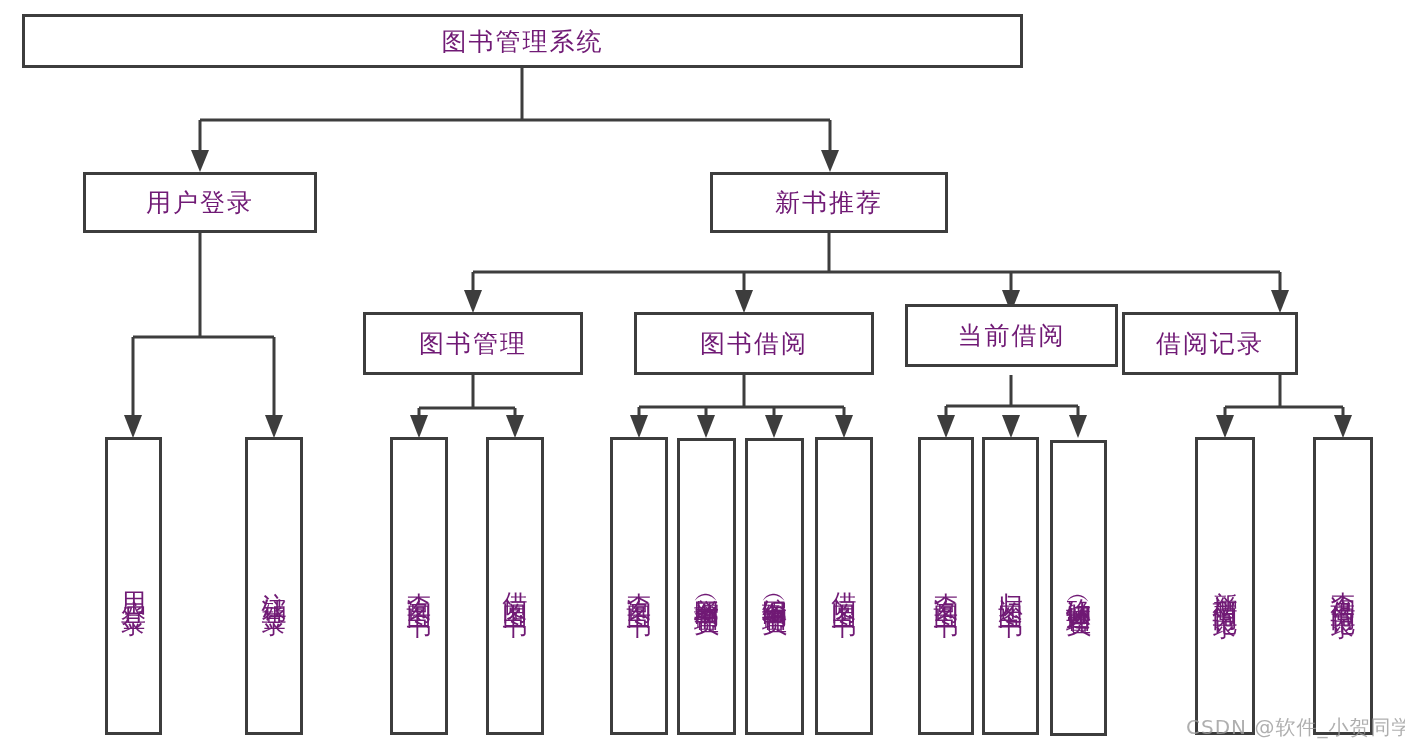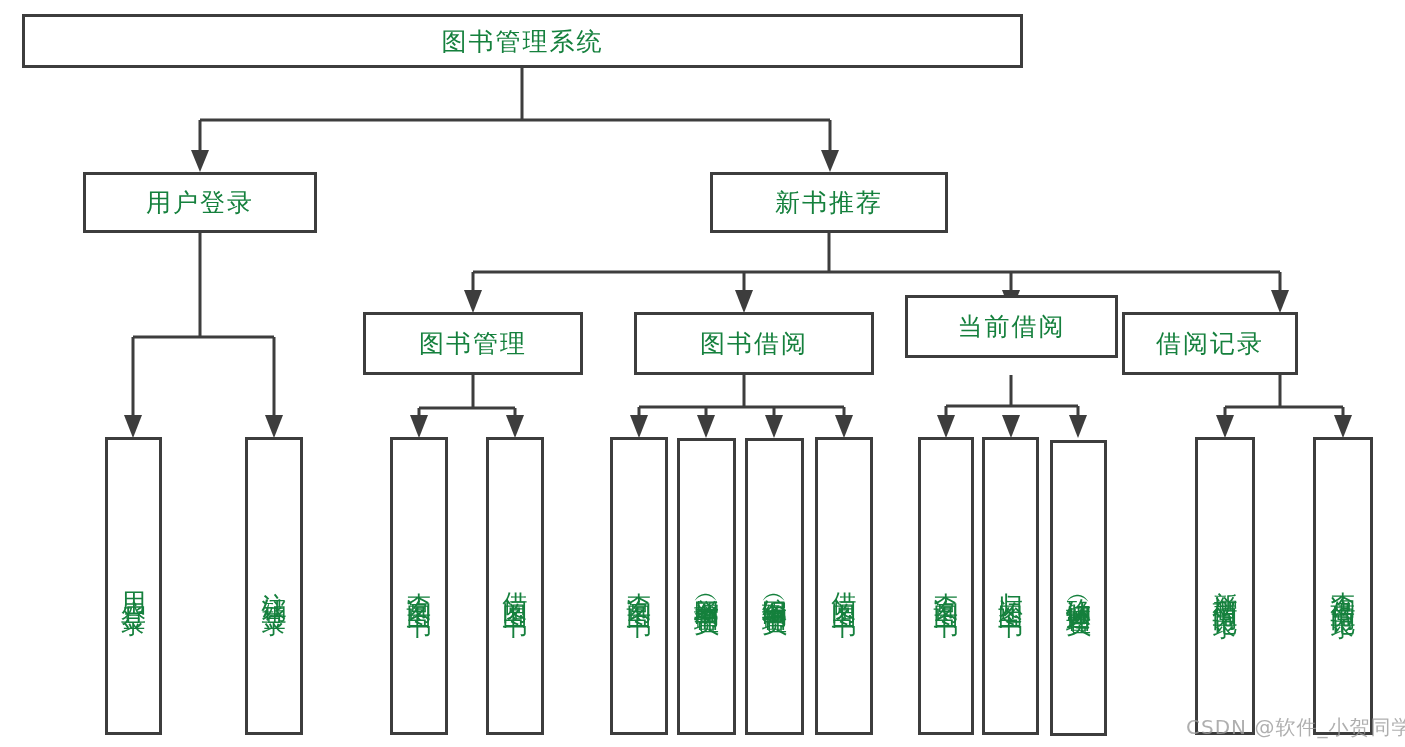--- a/index.html
+++ b/index.html
@@ -4,21 +4,21 @@
 <style>
   html,body{margin:0;padding:0;background:#ffffff;}
   .canvas{
     position:relative;width:1405px;height:747px;background:#ffffff;overflow:hidden;
     font-family:"DejaVu Sans","Liberation Sans",sans-serif;
   }
   .connectors{position:absolute;left:0;top:0;width:1405px;height:747px;}
   .box{
     position:absolute;box-sizing:border-box;border:3px solid #3d3d3d;background:#ffffff;
     display:flex;align-items:center;justify-content:center;
-    color:#15803d;font-size:25px;line-height:1;
+    color:#701a75;font-size:25px;line-height:1;
   }
   .box.h span{letter-spacing:2px;white-space:nowrap;}
   .box.v span{
     writing-mode:vertical-rl;text-orientation:mixed;white-space:nowrap;
   }
   .ls-a{letter-spacing:7px;}   
   .ls-b{letter-spacing:5px;}   
   .ls-c{letter-spacing:2px;}   
   .watermark{
     position:absolute;left:1186px;top:714px;z-index:5;
@@ -79,21 +79,21 @@
   <div class="box h" style="left:710px;top:172px;width:238px;height:61px">
     <span>新书推荐</span>
   </div>
 
   <div class="box h" style="left:363px;top:312px;width:220px;height:63px">
     <span>图书管理</span>
   </div>
   <div class="box h" style="left:634px;top:312px;width:240px;height:63px">
     <span>图书借阅</span>
   </div>
-  <div class="box h" style="left:905px;top:295px;width:213px;height:63px">
+  <div class="box h" style="left:905px;top:304px;width:213px;height:63px">
     <span>当前借阅</span>
   </div>
   <div class="box h" style="left:1122px;top:312px;width:176px;height:63px">
     <span>借阅记录</span>
   </div>
 
   <div class="box v" style="left:105px;top:437px;width:57px;height:298px">
     <span class="ls-a">用户登录</span>
   </div>
   <div class="box v" style="left:245px;top:437px;width:58px;height:298px">

